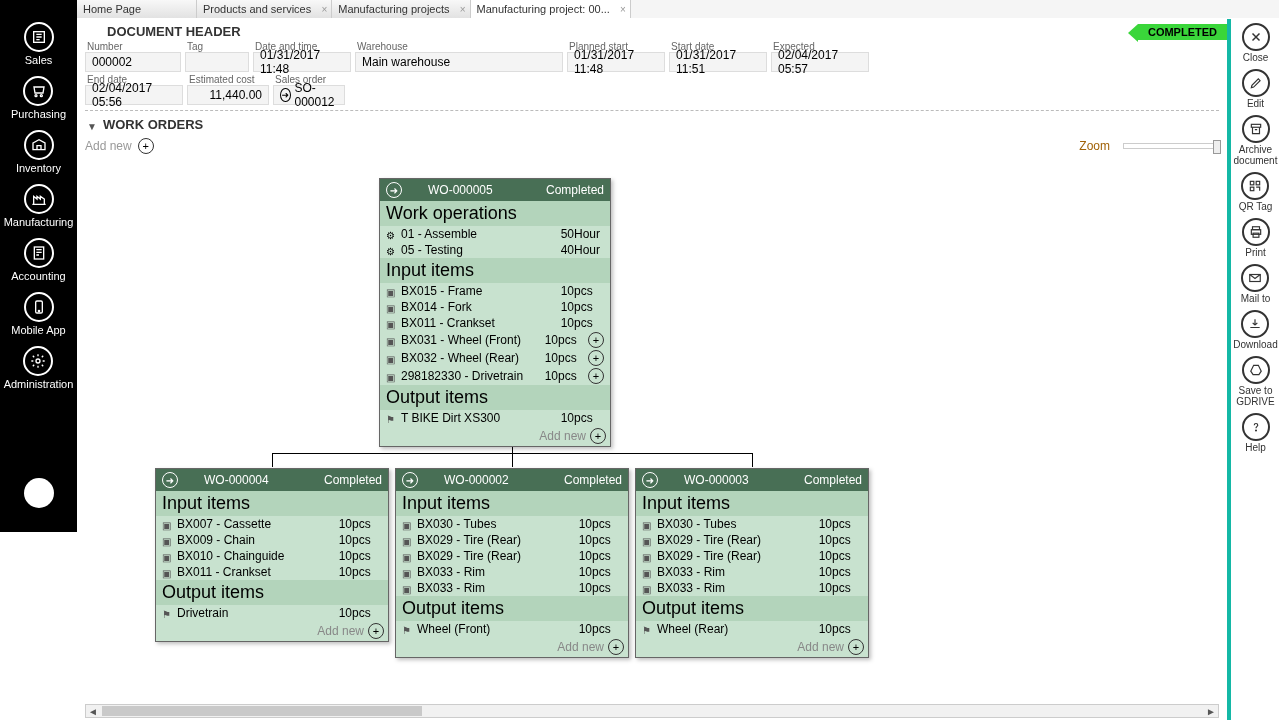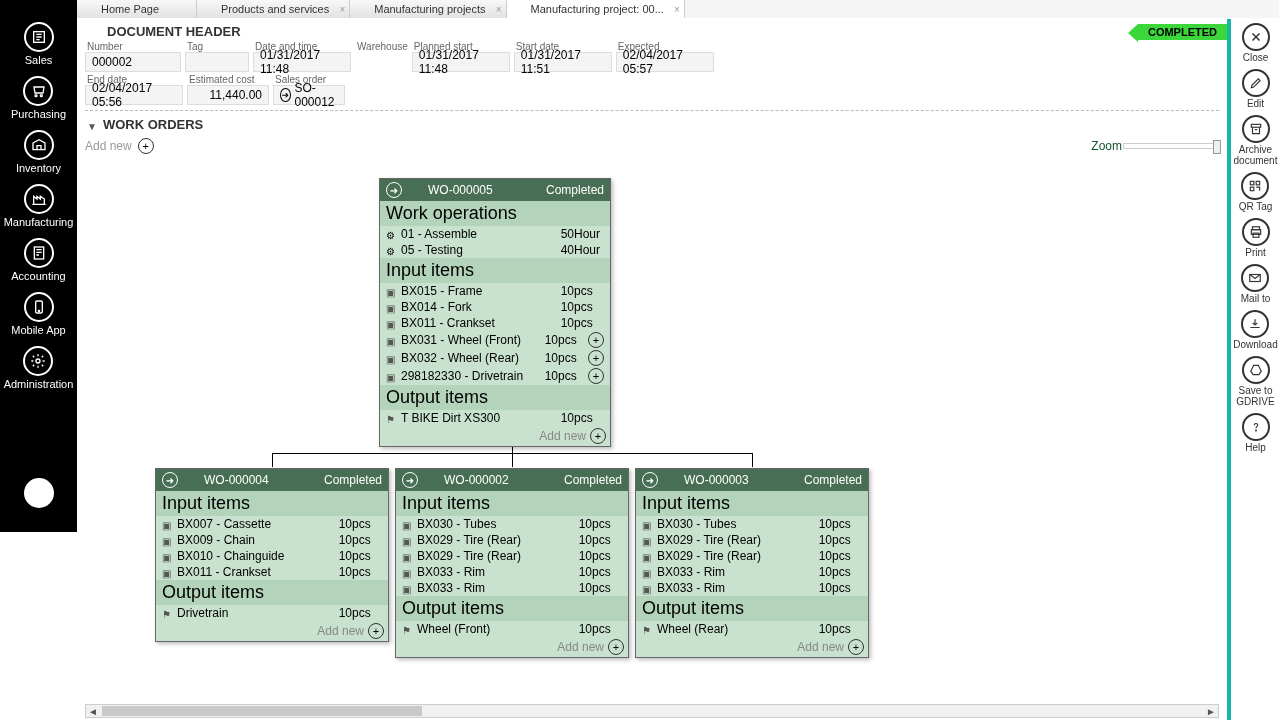--- a/index.html
+++ b/index.html
@@ -7,21 +7,21 @@
 
 
 .leftnav { position: absolute; left: 0; top: 0; width: 77px; height: 532px; background: #000; display: flex; flex-direction: column; align-items: center; padding-top: 22px; }
 .leftnav-item { display: flex; flex-direction: column; align-items: center; color: #fff; font-size: 11px; margin-bottom: 10px; cursor: pointer; }
 .leftnav-item .circ { width: 30px; height: 30px; border: 2px solid #fff; border-radius: 50%; display: flex; align-items: center; justify-content: center; margin-bottom: 2px; }
 .leftnav-item .circ svg { width: 16px; height: 16px; }
 .chat-bubble { position: absolute; bottom: 24px; left: 24px; width: 30px; height: 30px; background: #fff; border-radius: 50%; }
 
 
 .tabbar { position: absolute; left: 77px; top: 0; right: 1px; height: 18px; background: #f5f5f5; display: flex; }
-.tab { height: 18px; padding: 2px 20px 2px 24px; font-size: 11px; color: #333; border-right: 1px solid #ccc; background: linear-gradient(#f8f8f8,#e2e2e2); display: flex; align-items: center; position: relative; min-width: 120px; }
+.tab { height: 18px; padding: 2px 20px 2px 6px; font-size: 11px; color: #333; border-right: 1px solid #ccc; background: linear-gradient(#f8f8f8,#e2e2e2); display: flex; align-items: center; position: relative; min-width: 120px; }
 .tab.active { background: #fff; font-weight: 500; }
 .tab .x { position: absolute; right: 4px; color: #999; font-size: 10px; }
 
 
 .rightbar { position: absolute; right: 0; top: 19px; width: 53px; bottom: 0; background: #fff; border-left: 4px solid #14b8a6; display: flex; flex-direction: column; align-items: center; padding-top: 4px; }
 .rightbar-item { display: flex; flex-direction: column; align-items: center; font-size: 10px; color: #333; margin-bottom: 6px; cursor: pointer; }
 .rightbar-item .circ { width: 28px; height: 28px; border: 2px solid #333; border-radius: 50%; display: flex; align-items: center; justify-content: center; margin-bottom: 1px; }
 .rightbar-item .circ svg { width: 14px; height: 14px; }
 
 
@@ -35,21 +35,21 @@
 .fields { display: flex; flex-wrap: wrap; padding: 0 8px; }
 .field { display: flex; flex-direction: column; margin-right: 4px; margin-bottom: 2px; }
 .field label { font-size: 10px; color: #666; padding-left: 2px; }
 .field .val { background: #f4f4f4; border: 1px solid #ddd; padding: 2px 6px; font-size: 12px; height: 20px; display:flex; align-items:center; }
 .field .val.link { color:#000; display:flex; align-items:center; gap:4px; }
 .field .val.link .go { width:14px;height:14px;border:1.5px solid #000;border-radius:50%;display:inline-flex;align-items:center;justify-content:center;font-size:9px; }
 
 .wo-bar { display:flex; align-items:center; padding: 4px 8px; gap:6px; }
 .wo-bar .add { font-size:12px; color:#999; }
 .plus-circ { width:16px;height:16px;border:1.5px solid #333;border-radius:50%;display:inline-flex;align-items:center;justify-content:center;font-size:11px;line-height:1;cursor:pointer; }
-.zoom { margin-left:auto; font-size:12px; color:#14532d; display:flex; align-items:center; gap:1px; }
+.zoom { margin-left:auto; font-size:12px; color:#a16207; display:flex; align-items:center; gap:13px; }
 .zoom-track { width:96px; height:6px; background:#fff; border:1px solid #ccc; position:relative; }
 .zoom-track .handle { position:absolute; right:-3px; top:-4px; width:8px; height:14px; background:#eee; border:1px solid #999; }
 
 
 .diagram { position: relative; width: 100%; height: 560px; }
 .card { position:absolute; border:1px solid #666; background:#c8e2cf; font-size:12px; box-shadow: 2px 2px 4px rgba(0,0,0,0.25); }
 .card-hdr { background:#486f55; color:#fff; font-size:12px; padding:3px 6px; display:flex; align-items:center; gap:6px; }
 .card-hdr .go { width:16px;height:16px;border:1.5px solid #fff;border-radius:50%;display:flex;align-items:center;justify-content:center;font-size:10px; }
 .card-hdr .wo { flex:0 0 auto; margin-left:20px; }
 .card-hdr .stat { margin-left:auto; }
@@ -261,20 +261,21 @@
       <div class="field">
         <label>Tag</label>
         <div class="val" style="width: 64px;"></div>
       </div>
       <div class="field">
         <label>Date and time</label>
         <div class="val" style="width: 98px;">01/31/2017 11:48</div>
       </div>
       <div class="field">
         <label>Warehouse</label>
+        <div class="val" style="width: 208px;">Main warehouse</div>
       </div>
       <div class="field">
         <label>Planned start</label>
         <div class="val" style="width: 98px;">01/31/2017 11:48</div>
       </div>
       <div class="field">
         <label>Start date</label>
         <div class="val" style="width: 98px;">01/31/2017 11:51</div>
       </div>
       <div class="field">

